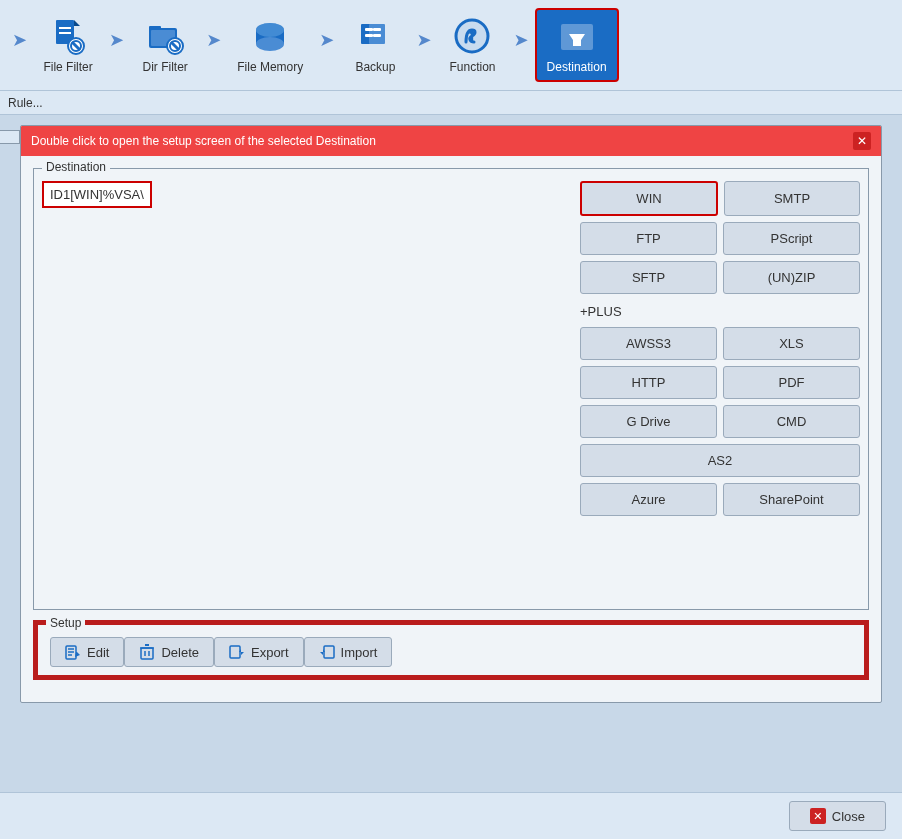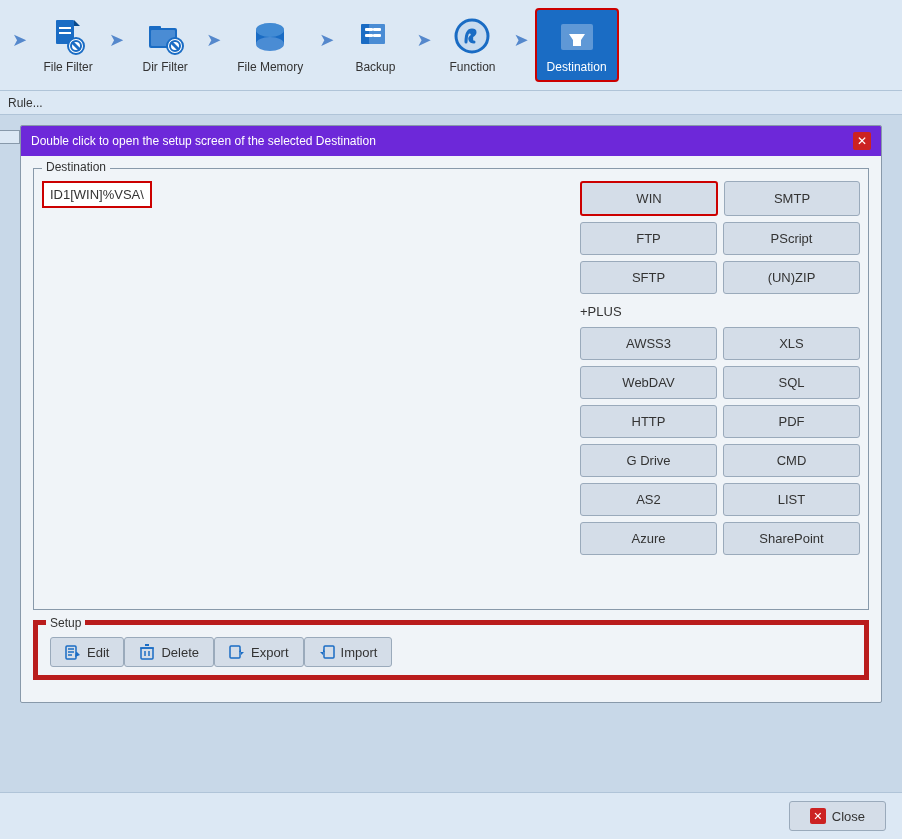--- a/index.html
+++ b/index.html
@@ -75,21 +75,21 @@
 
     
     .dialog {
       background: #f0f4f8;
       border: 1px solid #8899aa;
       margin: 10px 20px;
       border-radius: 2px;
       position: relative;
     }
     .dialog-title-bar {
-      background: #6d28d9;
+      background: #ef4444;
       color: #fff;
       padding: 6px 10px;
       font-size: 12px;
       display: flex;
       justify-content: space-between;
       align-items: center;
       border-radius: 1px 1px 0 0;
     }
     .dialog-close-btn {
       background: #cc2222;
@@ -393,34 +393,29 @@
               <button class="dest-btn">(UN)ZIP</button>
             </div>
 
             <div class="plus-label">+PLUS</div>
 
             <div class="btn-row">
               <button class="dest-btn">AWSS3</button>
               <button class="dest-btn">XLS</button>
             </div>
             <div class="btn-row">
-              <button class="dest-btn">WebDAV</button>
-              <button class="dest-btn">SQL</button>
-            </div>
-            <div class="btn-row">
               <button class="dest-btn">HTTP</button>
               <button class="dest-btn">PDF</button>
             </div>
             <div class="btn-row">
               <button class="dest-btn">G Drive</button>
               <button class="dest-btn">CMD</button>
             </div>
             <div class="btn-row">
               <button class="dest-btn">AS2</button>
-              <button class="dest-btn">LIST</button>
             </div>
             <div class="btn-row">
               <button class="dest-btn">Azure</button>
               <button class="dest-btn">SharePoint</button>
             </div>
 
           </div>
         </div>
       </div>
 

